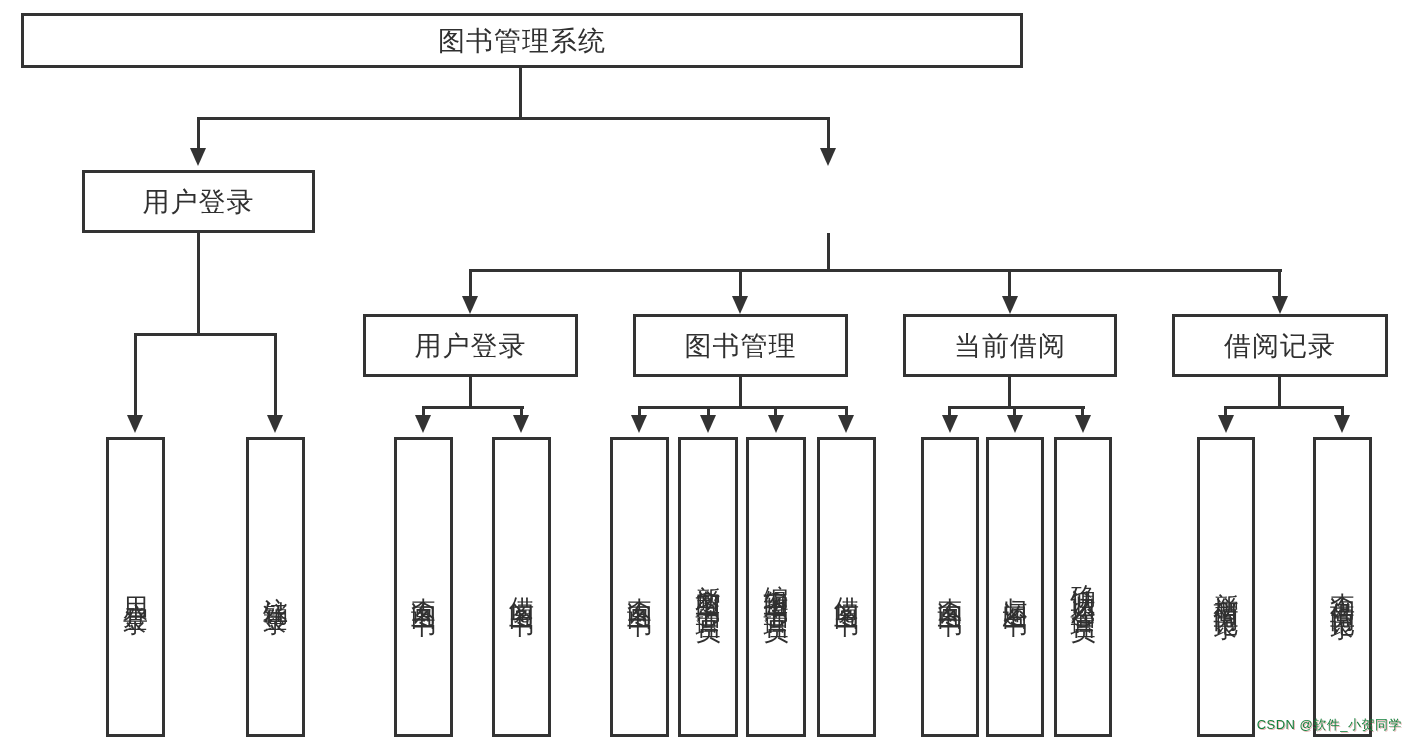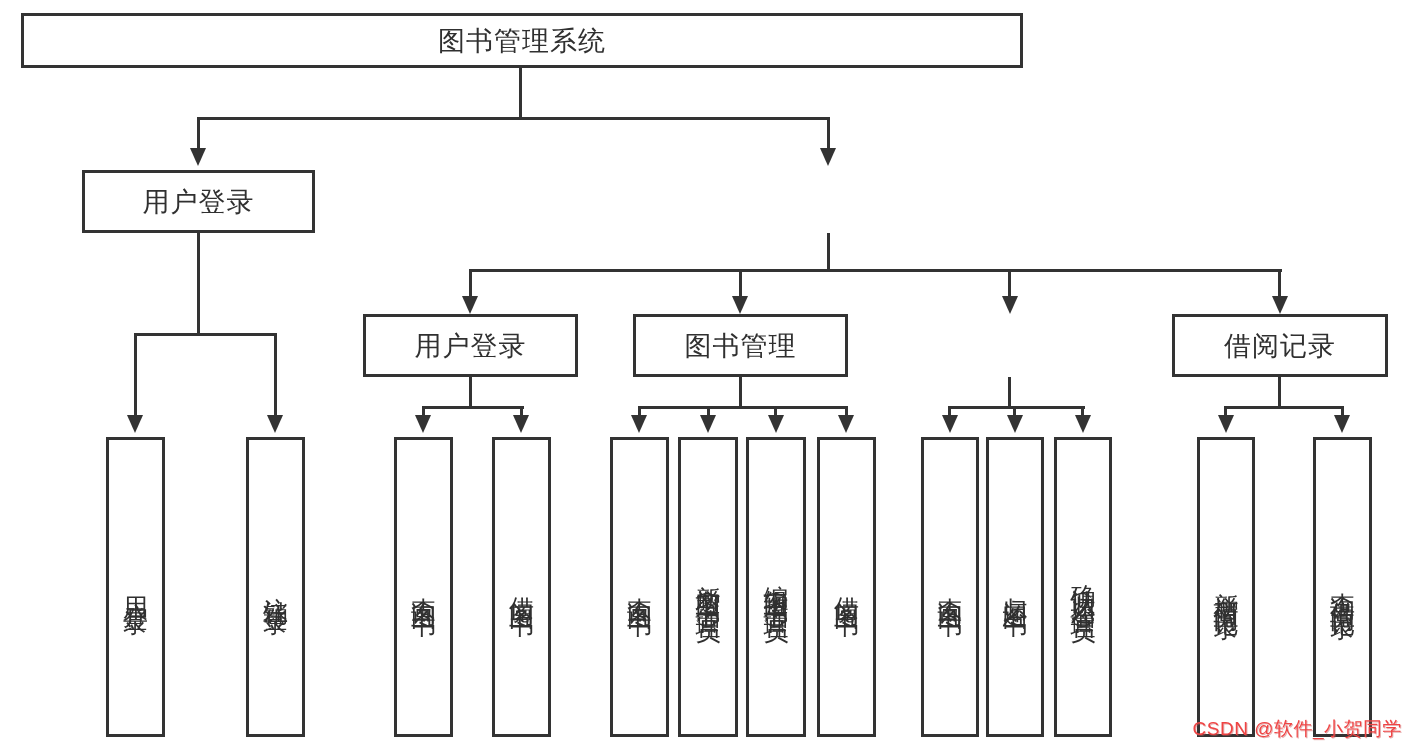--- a/index.html
+++ b/index.html
@@ -6,34 +6,35 @@
   #stage{position:relative;width:1405px;height:747px;background:#ffffff;overflow:hidden;
          font-family:Liberation Sans, sans-serif;}
   .box{position:absolute;box-sizing:border-box;border:3px solid #333333;background:#ffffff;
        display:flex;align-items:center;justify-content:center;color:#303030;}
   .hnode{font-size:27px;letter-spacing:1px;white-space:nowrap;}
   .vnode{font-size:25px;}
   .vnode .vtext{writing-mode:vertical-rl;text-orientation:mixed;letter-spacing:5px;line-height:1;}
   .hline,.vline{position:absolute;background:#333333;}
   .arr{position:absolute;width:0;height:0;border-left:8px solid transparent;
        border-right:8px solid transparent;border-top:18px solid #333333;}
-  #watermark{position:absolute;top:716px;right:3px;font-size:19px;color:#ef4444;
+  #watermark{position:absolute;top:716px;right:3px;font-size:13px;color:#15803d;
              letter-spacing:.5px;text-shadow:1px 1px 0 rgba(197,86,86,.45);white-space:nowrap;}
 </style>
 </head>
 <body>
 
 <div id="stage">
 
   <div class="box hnode" style="left:21px;top:13px;width:1002px;height:55px;">图书管理系统</div>
 
   <div class="box hnode" style="left:82px;top:170px;width:233px;height:63px;">用户登录</div>
 
   <div class="box hnode" style="left:363px;top:314px;width:215px;height:63px;">用户登录</div>
   <div class="box hnode" style="left:633px;top:314px;width:215px;height:63px;">图书管理</div>
+  <div class="box hnode" style="left:903px;top:314px;width:214px;height:63px;">当前借阅</div>
   <div class="box hnode" style="left:1172px;top:314px;width:216px;height:63px;">借阅记录</div>
 
   <div class="box vnode" style="left:106px;top:437px;width:59px;height:300px;">
       <span class="vtext">用户登录</span>
     </div>
   <div class="box vnode" style="left:246px;top:437px;width:59px;height:300px;">
       <span class="vtext">注销登录</span>
     </div>
 
   <div class="box vnode" style="left:394px;top:437px;width:59px;height:300px;">

